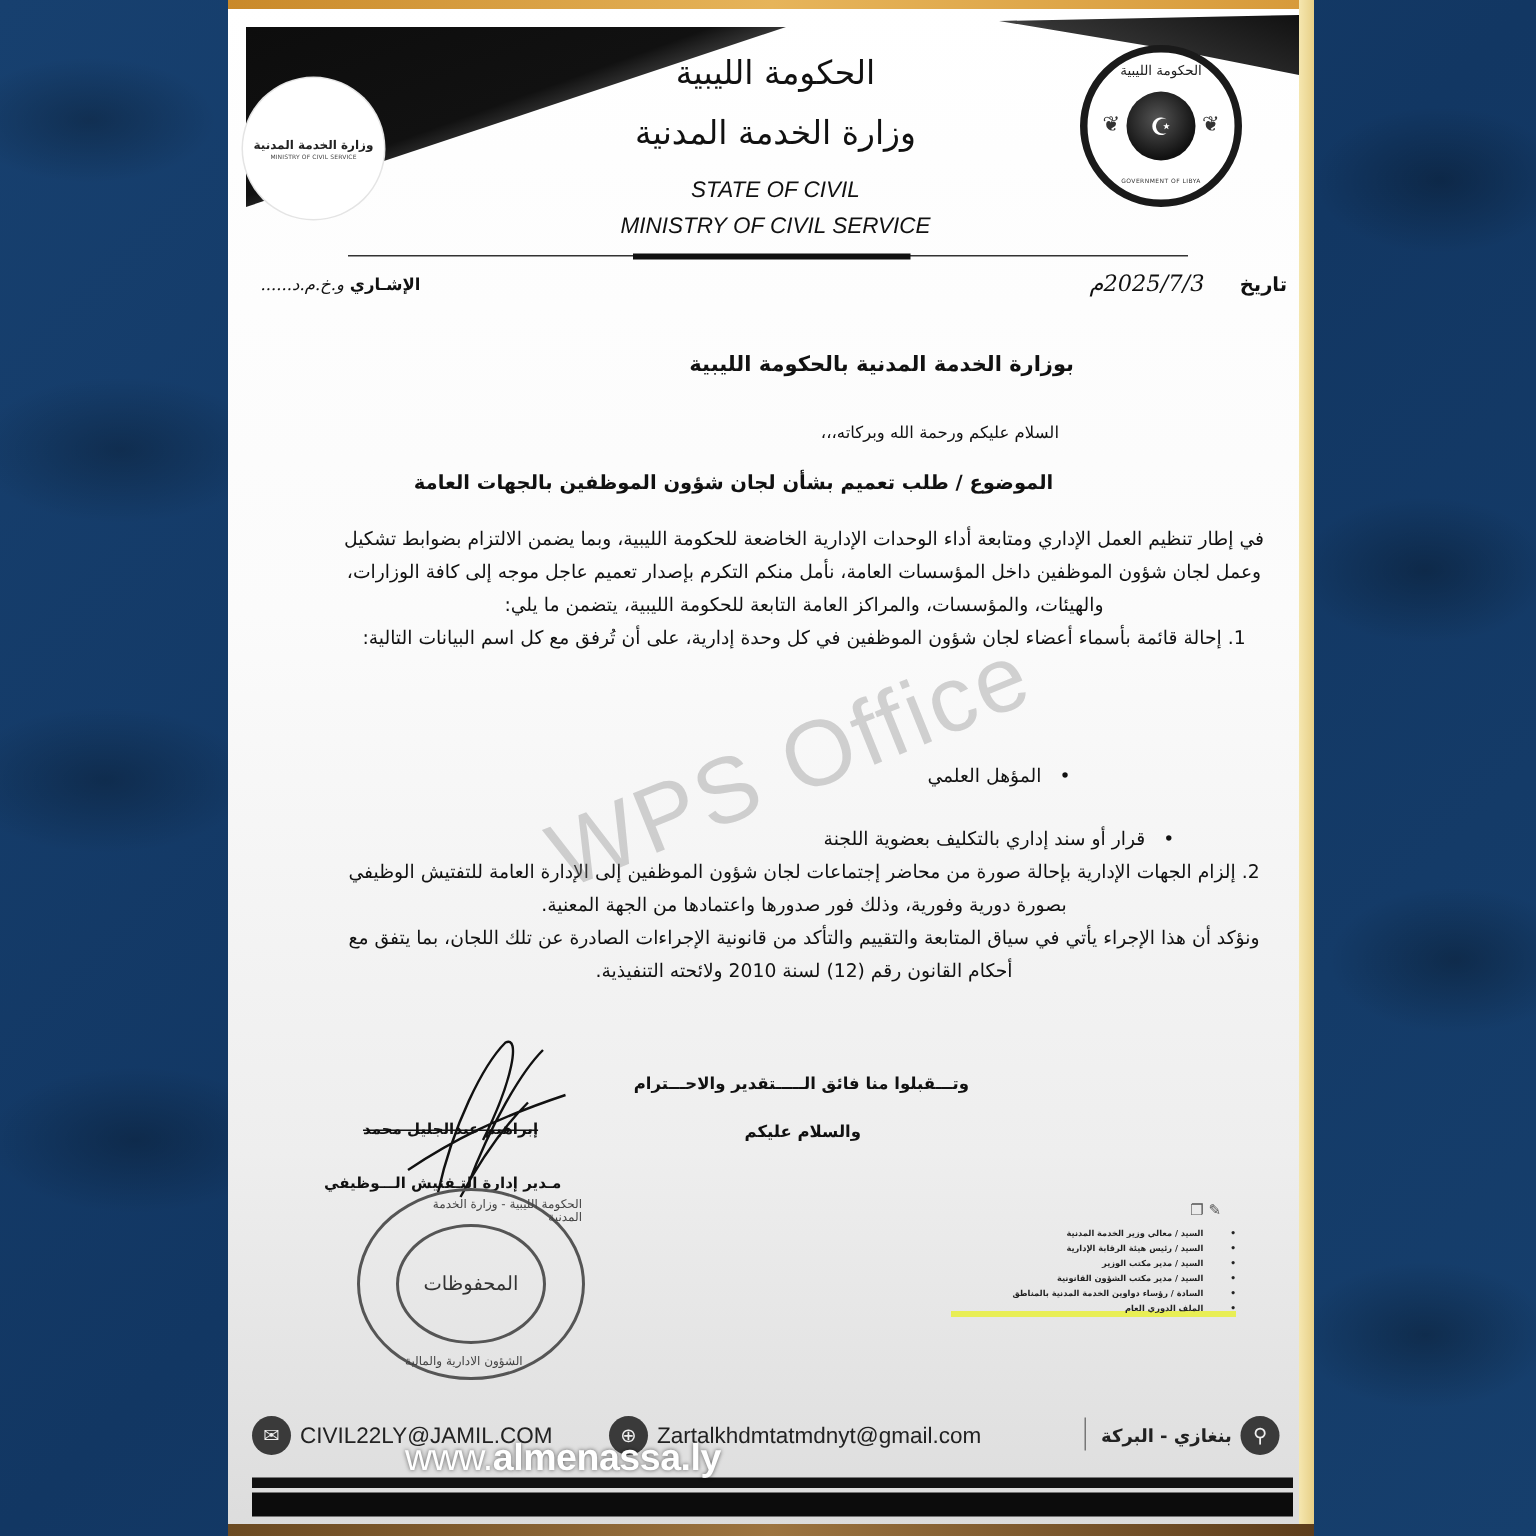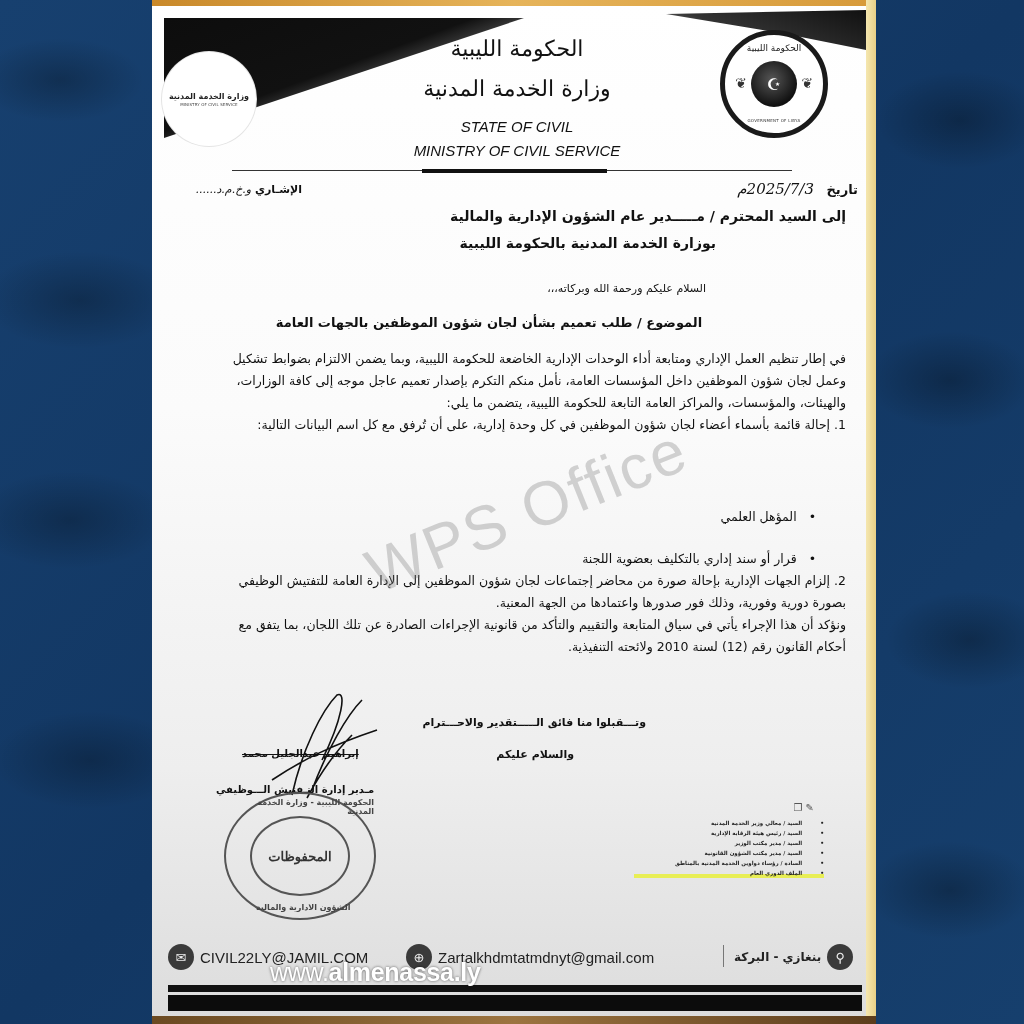--- a/index.html
+++ b/index.html
@@ -79,45 +79,45 @@
     font-family: "DejaVu Serif", serif; font-size: 22px; color: #111; direction: rtl; }
   .hdr-ar2 { position: absolute; left: 235px; top: 76px; width: 260px; text-align: center;
     font-family: "DejaVu Serif", serif; font-size: 22px; color: #111; direction: rtl; }
   .hdr-en1 { position: absolute; left: 250px; top: 118px; width: 230px; text-align: center;
     font-family: "Liberation Sans", sans-serif; font-size: 15px; font-style: italic; color: #111; }
   .hdr-en2 { position: absolute; left: 230px; top: 142px; width: 270px; text-align: center;
     font-family: "Liberation Sans", sans-serif; font-size: 15px; font-style: italic; color: #111; }
   .hdr-rule { position: absolute; left: 80px; top: 170px; width: 560px; height: 1px; background: #333; }
   .hdr-rule-thick { position: absolute; left: 270px; top: 169px; width: 185px; height: 4px; background: #111; }
 
-  .text { position: absolute; direction: rtl; text-align: right; color: #111; font-family: "DejaVu Sans", sans-serif; }
+  .text { position: absolute; direction: rtl; text-align: center; color: #111; font-family: "DejaVu Sans", sans-serif; }
   .date { right: 18px; top: 180px; font-size: 13px; font-weight: bold; }
-  .date .hand { font-family: "DejaVu Serif", serif; font-style: italic; font-weight: normal; font-size: 15px; margin-right: 8px; }
+  .date .hand { font-family: "DejaVu Serif", serif; font-style: italic; font-weight: normal; font-size: 15px; margin-right: 19px; }
   .ref { left: 0; width: 150px; top: 183px; font-size: 11px; font-weight: bold; }
   .ref .hand { font-family: "DejaVu Serif", serif; font-style: italic; font-weight: normal; font-size: 11px; }
   .to-line { right: 30px; top: 208px; font-size: 14px; font-weight: bold; }
   .to-line2 { right: 160px; top: 235px; font-size: 14px; font-weight: bold; }
   .greeting { right: 170px; top: 282px; font-size: 11px; }
   .subject { left: 0; width: 660px; top: 315px; text-align: center; font-size: 13px; font-weight: bold; padding-left: 14px; }
   .body { right: 30px; width: 620px; font-size: 12.5px; line-height: 22px; }
   .p1 { top: 348px; }
   .bullets { right: 60px; top: 486px; width: 300px; font-size: 12.5px; line-height: 22px; }
   .bullets li { list-style: none; margin-top: 20px; }
   .bullets li::before { content: "•"; margin-left: 12px; }
   .p2 { top: 570px; }
   .closing1 { right: 230px; top: 716px; font-size: 11px; font-weight: bold; }
   .closing2 { right: 302px; top: 748px; font-size: 11px; font-weight: bold; }
   .signer-name { left: 90px; top: 748px; font-size: 10px; font-weight: bold; text-decoration: line-through; }
   .signer-title { left: 64px; top: 784px; font-size: 10px; font-weight: bold; }
   .signature {
     position: absolute; left: 100px; top: 690px; width: 130px; height: 110px;
   }
   .stamp {
-    position: absolute; left: 72px; top: 792px; width: 152px; height: 128px;
-    border: 2px solid #555; border-radius: 50%; font-weight: bold;
+    position: absolute; left: 86px; top: 792px; width: 152px; height: 128px;
+    border: 2px solid #555; border-radius: 50%;
   }
   .stamp .inner-ring {
     position: absolute; left: 24px; top: 22px; width: 100px; height: 80px;
     border: 2px solid #555; border-radius: 50%;
     display: flex; align-items: center; justify-content: center;
   }
   .stamp .center-text { font-size: 13px; color: #333; direction: rtl; font-family: "DejaVu Serif", serif; }
   .stamp .ring-top { position: absolute; top: 4px; left: 30px; font-size: 8px; color: #444; direction: rtl; }
   .stamp .ring-bot { position: absolute; bottom: 6px; left: 30px; font-size: 8px; color: #444; direction: rtl; }
 
@@ -189,21 +189,20 @@
 
   <div class="text date">
     <span>تاريخ</span>
     <span class="hand">2025/7/3م</span>
   </div>
   <div class="text ref">
     <span>الإشـاري</span>
     <span class="hand">و.خ.م.د......</span>
   </div>
 
-  <div class="text to-line">إلى السيد المحترم / مـــــدير عام الشؤون الإدارية والمالية</div>
   <div class="text to-line2">بوزارة الخدمة المدنية بالحكومة الليبية</div>
   <div class="text greeting">السلام عليكم ورحمة الله وبركاته،،،</div>
 
   <div class="text subject">الموضوع / طلب تعميم بشأن لجان شؤون الموظفين بالجهات العامة</div>
 
   <div class="text body p1">
     <p>في إطار تنظيم العمل الإداري ومتابعة أداء الوحدات الإدارية الخاضعة للحكومة الليبية، وبما يضمن الالتزام بضوابط تشكيل وعمل لجان شؤون الموظفين داخل المؤسسات العامة، نأمل منكم التكرم بإصدار تعميم عاجل موجه إلى كافة الوزارات، والهيئات، والمؤسسات، والمراكز العامة التابعة للحكومة الليبية، يتضمن ما يلي:</p>
     <p>1. إحالة قائمة بأسماء أعضاء لجان شؤون الموظفين في كل وحدة إدارية، على أن تُرفق مع كل اسم البيانات التالية:</p>
   </div>
 

